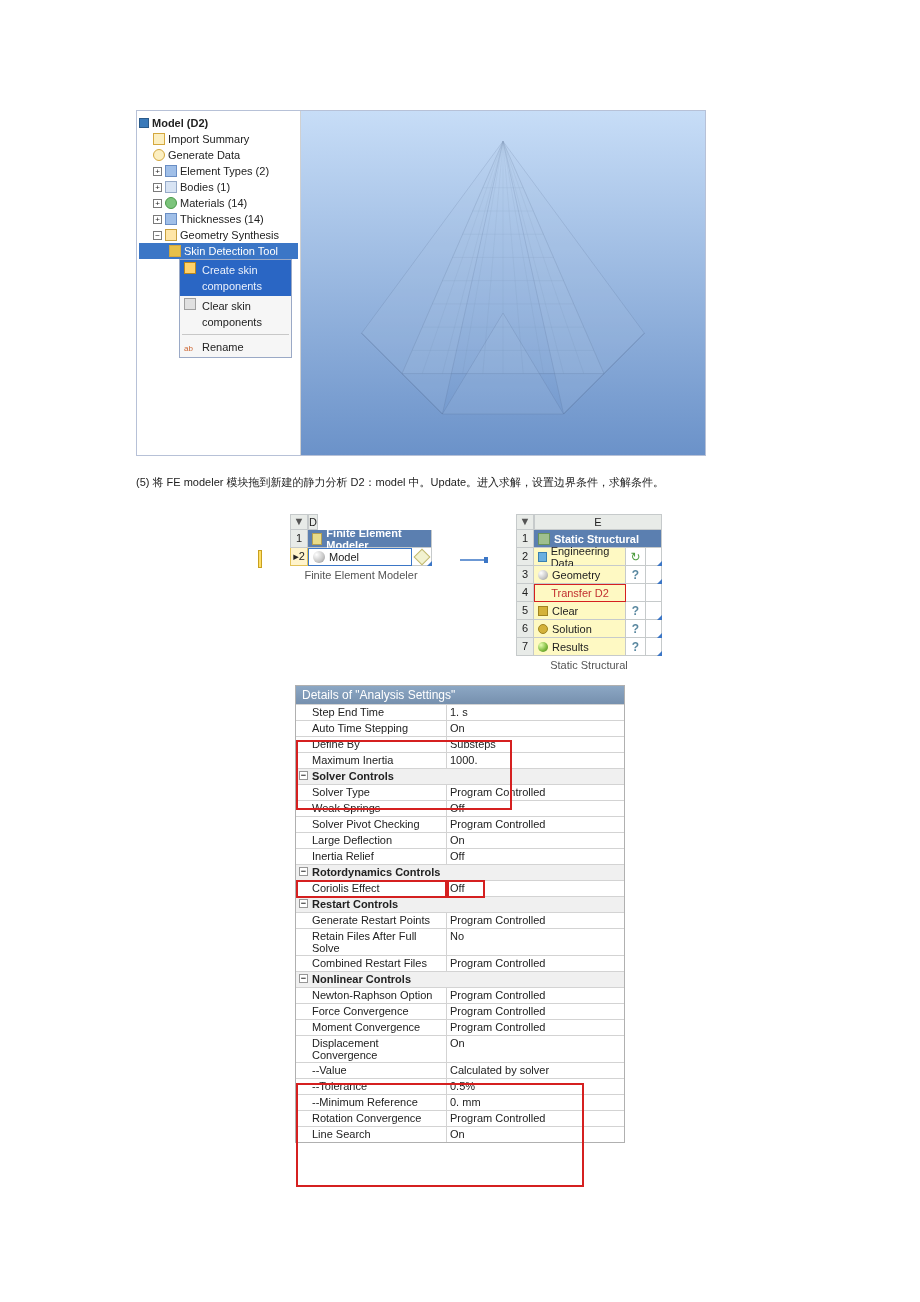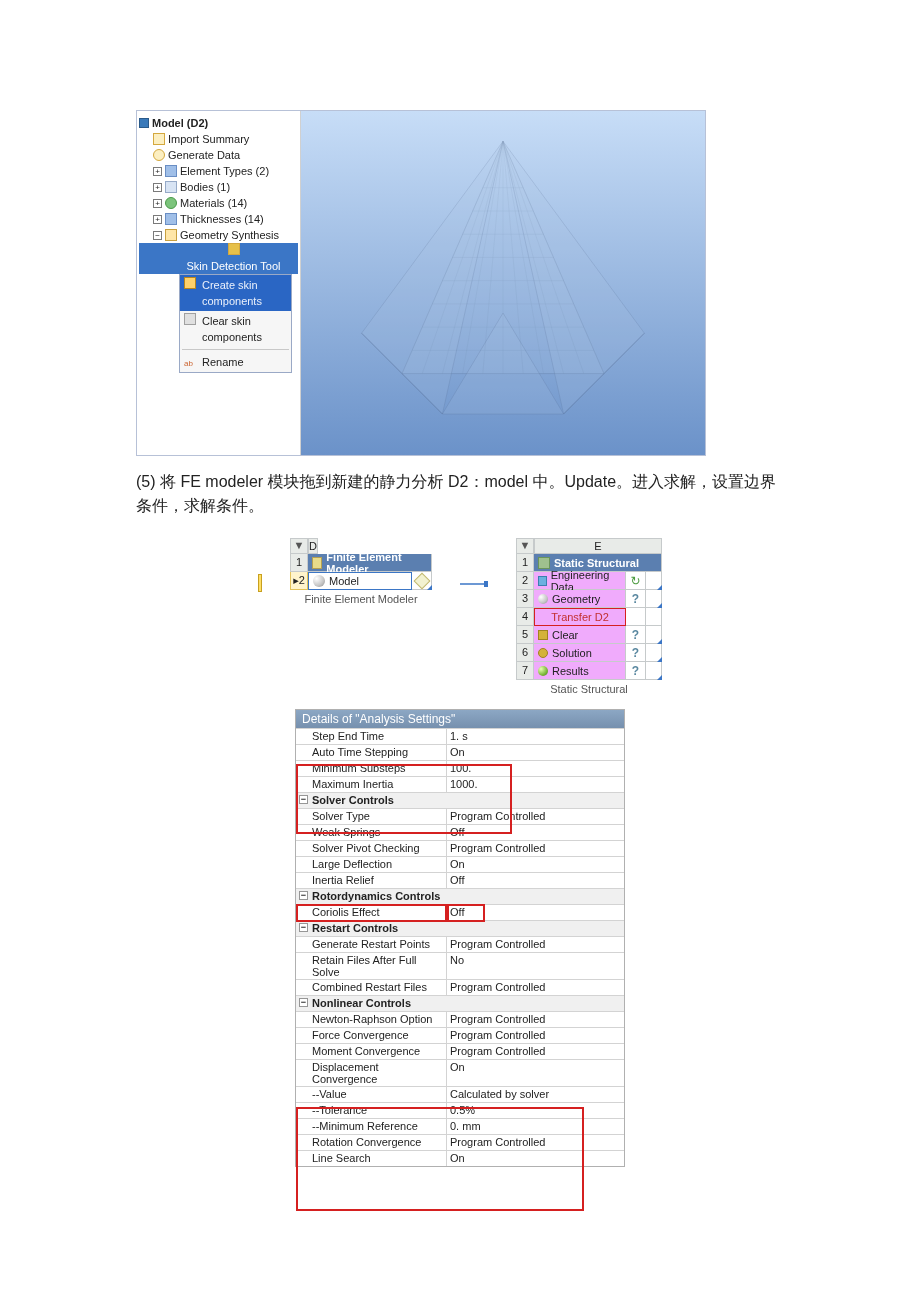--- a/index.html
+++ b/index.html
@@ -4,62 +4,62 @@
 <style>
   * { box-sizing: border-box; }
   body { margin: 0; padding: 0; background: #fff; font-family: "Microsoft YaHei", "Segoe UI", Verdana, sans-serif; font-size: 12px; color: #222; width: 920px; }
   .page { padding: 110px 136px 50px 136px; width: 920px; }
   
   .scr1 { display: flex; border: 1px solid #b7c1d7; width: 570px; height: 346px; margin-bottom: 14px; }
   .tree-pane { width: 164px; background: #fff; font-size: 11px; line-height: 16px; padding: 4px 2px; border-right: 1px solid #d0d0d0; }
   .tree-root { display:flex; align-items:center; gap:3px; font-weight:bold; }
   .tree-root .icn-sq { width:10px; height:10px; background:#3a7aba; border:1px solid #2a5a8a; }
   .tree-item { display:flex; align-items:center; gap:3px; padding-left:14px; white-space:nowrap; }
-  .tree-item.lvl2 { padding-left:30px;flex-direction:column; }
+  .tree-item.lvl2 { padding-left:30px; }
   .exp { display:inline-block; width:9px; height:9px; border:1px solid #7a7a7a; line-height:7px; text-align:center; font-size:8px; vertical-align:middle; background:#fff; }
   .icn { display:inline-block; width:12px; height:12px; }
   .icn-light { background:#fcefc1; border:1px solid #d4a83e; }
   .icn-lightr { background:#fcefc1; border:1px solid #d4a83e; border-radius:50%; }
   .icn-green { background:#7cc47c; border:1px solid #4a9a4a; border-radius:50%; }
   .icn-blue { background:#a0bfe8; border:1px solid #6a8ec4; }
   .icn-cyl { background:#d8e4f4; border:1px solid #96aac8; }
   .icn-pkg { background:#ffe6a8; border:1px solid #c8a040; }
   .context-menu { position:relative; margin-top:0; margin-left:40px; width:113px; background:#f6f6f6; border:1px solid #9aa9c6; font-size:11px; }
   .context-menu .ci { padding:2px 4px 2px 22px; position:relative; }
   .context-menu .ci.sel { background:#2a66c4; color:#eaf0fb; }
   .context-menu .ci .mico { position:absolute; left:4px; top:2px; width:12px; height:12px; }
   .ci .mico.skin { background:#ffd16a; border:1px solid #b8861e; }
   .ci .mico.clear { background:#e0e0e0; border:1px solid #a0a0a0; }
   .ci .mico.ren::before { content:"ab"; font-size:8px; color:#c63; }
   .context-menu .sep { height:1px; background:#c8c8c8; margin:2px 2px; }
   .viewport { flex:1; background: linear-gradient(to bottom, #c7ddf7, #6b92c9); position:relative; overflow:hidden; }
   .mesh { position:absolute; inset:0; opacity:0.55; }
   
-  .doc-text { font-size: 16px; line-height: 24px; font-family: "Microsoft YaHei", "SimSun", sans-serif; margin: 8px 0 20px 0; }
+  .doc-text { font-size: 11px; line-height: 24px; font-family: "Microsoft YaHei", "SimSun", sans-serif; margin: 8px 0 20px 0; }
   
   .wb-row { display:flex; gap:28px; justify-content:center; margin-bottom:8px; align-items:flex-start; }
   .wb-block { }
   .wb-head { display:flex; }
   .wb-head .trig { width:18px; background:#e8ebe8; border:1px solid #c6cacb; text-align:center; color:#555; font-size:11px; }
   .wb-head .title { border:1px solid #c6cacb; background:#e8ebe8; text-align:center; font-size:11px; padding:1px 0; }
   .wbE .wb-head .title { width:128px; }
   .wb-cellrow { display:flex; height:18px; }
   .wb-cellrow .num { width:18px; background:#e8ebe8; border:1px solid #c6cacb; border-top:none; text-align:center; font-size:11px; line-height:17px; }
   .wb-cellrow .cell { border:1px solid #c6cacb; border-top:none; border-left:none; display:flex; align-items:center; gap:4px; padding:0 4px; font-size:11px; }
   .wb-cellrow .fem-title { background:#5b7fb0; color:#fff; width:124px; font-weight:bold; justify-content:flex-start; }
   .wb-cellrow .fem-title .icn-y { width:12px; height:12px; background:#e8dc8a; border:1px solid #b4a052; }
   .wb-cellrow .ss-title { background:#5b7fb0; color:#fff; width:128px; font-weight:bold; }
   .wb-cellrow .ss-title .icn-g { width:12px; height:12px; background:#9fc08e; border:1px solid #6a945a; }
   .wb-cellrow .model { width:104px; background:#fff; }
   .wb-cellrow .model .ball { width:12px; height:12px; background: radial-gradient(circle at 30% 30%, #fff, #c5c5c5 60%, #888); border-radius:50%; }
   .wb-cellrow .model.selected { border:1px solid #3b76c6; background:#fff;align-items:center; }
   .wb-cellrow .stat { width:20px; border:1px solid #c6cacb; border-top:none; border-left:none; display:flex; align-items:center; justify-content:center; }
   .wb-cellrow .stat .pen { width:12px; height:12px; background:#f2f2d0; border:1px solid #c2b870; transform:rotate(45deg); }
   .wb-cellrow .stat .corner{ position:absolute; right:-1px; bottom:-1px; width:0; height:0; border-right:5px solid #3b76c6; border-top:5px solid transparent;}
-  .wb-cellrow .ecell { width:92px; background:#f0abfc; position:relative; }
+  .wb-cellrow .ecell { width:92px; background:#fef9c3; position:relative; }
   .wb-cellrow .ecell.transfer { color:#c23030; justify-content:center; }
   .wb-cellrow .estat { width:20px; border:1px solid #c6cacb; border-top:none; border-left:none; display:flex; align-items:center; justify-content:center; position:relative; }
   .wb-cellrow .estat .qmark { color:#5a88a0; font-weight:bold; }
   .wb-cellrow .estat .zap { color:#4b9b3e; font-size:12px; }
   .wb-cellrow .etri { width:16px; border:1px solid #c6cacb; border-top:none; border-left:none; position:relative; }
   .wb-cellrow .etri .t { position:absolute; right:-1px; bottom:-1px; width:0; height:0; border-right:5px solid #3b76c6; border-top:5px solid transparent;}
   .wb-cap { text-align:center; font-size:11px; color:#555; margin-top:3px; }
   .wb-pick { width:4px; background:#ffdf66; border:1px solid #c8a020; align-self:flex-start; margin-top:36px; height:18px;}
   
   .details { width:330px; margin:14px auto 0 auto; border:1px solid #b0b0b0; font-size:11px; background:#fff; }
@@ -292,22 +292,22 @@
       <div class="dhead">Details of "Analysis Settings"</div>
       <div class="drow">
           <div class="dl">Step End Time</div>
           <div class="dr">1. s</div>
         </div>
       <div class="drow">
           <div class="dl">Auto Time Stepping</div>
           <div class="dr">On</div>
         </div>
       <div class="drow">
-          <div class="dl">Minimum Substeps</div>
-          <div class="dr">100.</div>
+          <div class="dl">Define By</div>
+          <div class="dr">Substeps</div>
         </div>
       <div class="drow">
           <div class="dl">Maximum Inertia</div>
           <div class="dr">1000.</div>
         </div>
       <div class="drow cat">
           <div class="dl" style="width:100%;border-right:none;"><span class="collapse">−</span>Solver Controls</div>
         </div>
       <div class="drow">
           <div class="dl">Solver Type</div>

